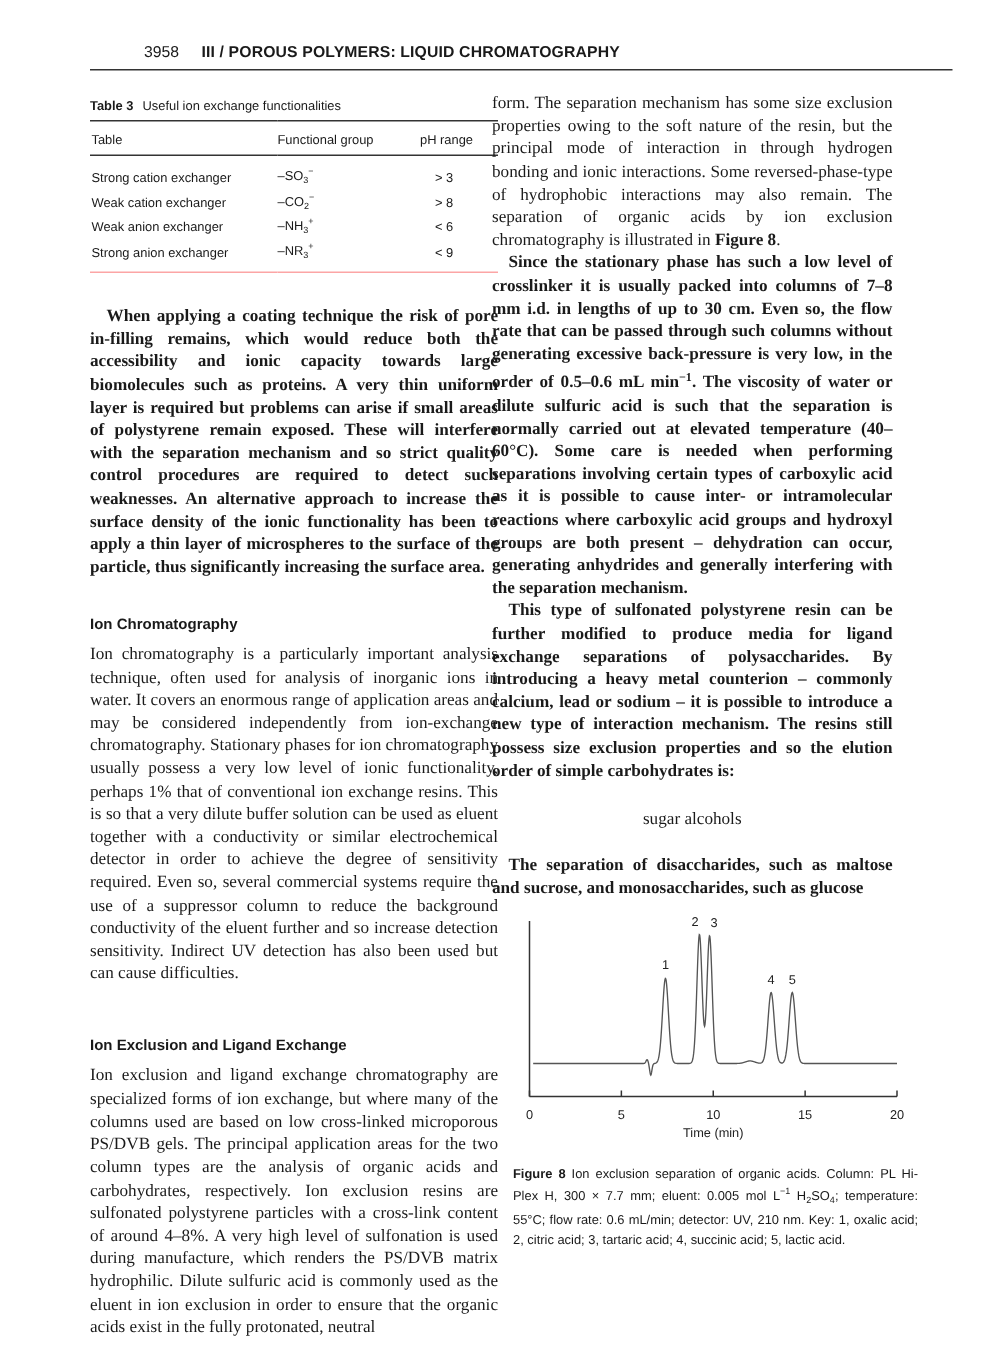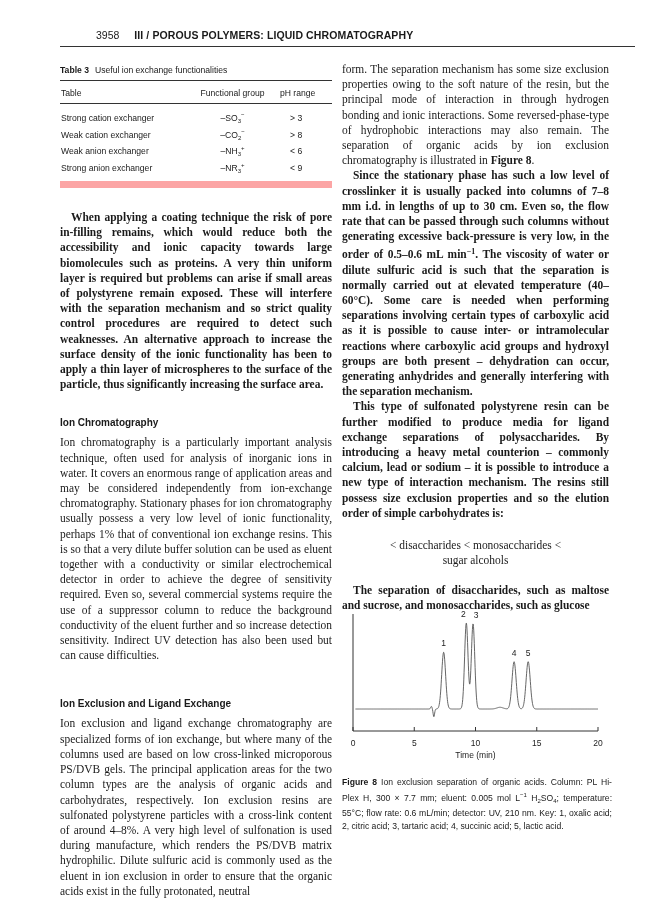--- a/index.html
+++ b/index.html
@@ -7,31 +7,31 @@
   .serif { font-family: "Liberation Serif", "DejaVu Serif", serif; }
   .sans { font-family: "Liberation Sans", "DejaVu Sans", sans-serif; }
 
   .running-head { position: absolute; left: 60px; top: 29px; width: 575px; font-size: 10.5px; margin-left: 36px; }
   .running-head .pagenum { font-weight: normal; margin-right: 12px; }
   .running-head .title { font-weight: bold; letter-spacing: 0.1px; }
   .head-rule { position: absolute; left: 60px; top: 46px; width: 575px; height: 0; border-top: 1.5px solid #333; }
 
   .col { position: absolute; top: 62px; }
   .col-left { left: 60px; width: 272px; }
-  .col-right { left: 342px; width: 267px; }
+  .col-right { left: 328px; width: 267px; }
 
   .table-caption { font-size: 8.6px; margin: 3px 0 0 0; height: 14px; }
   .table-caption b { margin-right: 6px; }
   table.functab { width: 272px; border-collapse: collapse; font-size: 8.6px; margin-top: 1px; }
   table.functab thead th { font-weight: normal; text-align: left; padding: 7px 0 5px 0; border-top: 1px solid #333; border-bottom: 1px solid #333; }
   table.functab tbody td { padding: 0; height: 10.5px; line-height: 10.5px; }
   table.functab tbody tr:first-child td { padding-top: 6px; }
-  table.functab tbody tr:last-child td { padding-bottom: 5px; border-bottom: 7px solid #fca5a5; }
+  table.functab tbody tr:last-child td { padding-bottom: 5px; border-bottom: 1px solid #fca5a5; }
   table.functab .c-type { width: 124px; padding-left: 1px; }
-  table.functab .c-group { width: 95px; text-align: center; }
+  table.functab .c-group { width: 95px; }
   table.functab .c-ph { text-align: left; margin-top: 16px; }
   table.functab tbody .c-ph { padding-left: 10px; }
 
   p.body { font-size: 11.45px; line-height: 15.2px; margin: 0; text-align: justify; hyphens: none; }
   p.indent { text-indent: 11px; font-weight: bold; }
   h2.section { font-family: "Liberation Sans", "DejaVu Sans", sans-serif; font-weight: bold; font-size: 10px; margin: 0; }
   .sub { font-size: 70%; vertical-align: -2px; }
   .sup { font-size: 70%; vertical-align: 4px; }
 
   .elution { text-align: center; font-size: 11.45px; line-height: 14.4px; margin: 0; }
@@ -94,21 +94,20 @@
   <h2 class="section" style="margin-top:35px;">Ion Exclusion and Ligand Exchange</h2>
   <p class="body serif" style="margin-top:7px;">Ion exclusion and ligand exchange chromatography are specialized forms of ion exchange, but where many of the columns used are based on low cross-linked microporous PS/DVB gels. The principal application areas for the two column types are the analysis of organic acids and carbohydrates, respectively. Ion exclusion resins are sulfonated polystyrene particles with a cross-link content of around 4–8%. A very high level of sulfonation is used during manufacture, which renders the PS/DVB matrix hydrophilic. Dilute sulfuric acid is commonly used as the eluent in ion exclusion in order to ensure that the organic acids exist in the fully protonated, neutral</p>
 </div>
 
 <div class="col col-right">
   <p class="body serif"><span>form. The separation mechanism has some size exclusion properties owing to the soft nature of the resin, but the principal mode of interaction in through hydrogen bonding and ionic interactions. Some reversed-phase-type of hydrophobic interactions may also remain. The separation of organic acids by ion exclusion chromatography is illustrated in </span><b>Figure 8</b><span>.</span></p>
   <p class="body serif indent"><span>Since the stationary phase has such a low level of crosslinker it is usually packed into columns of 7–8 mm i.d. in lengths of up to 30 cm. Even so, the flow rate that can be passed through such columns without generating excessive back-pressure is very low, in the order of 0.5–0.6 mL min</span><span class="sup">−1</span><span>. The viscosity of water or dilute sulfuric acid is such that the separation is normally carried out at elevated temperature (40–60°C). Some care is needed when performing separations involving certain types of carboxylic acid as it is possible to cause inter- or intramolecular reactions where carboxylic acid groups and hydroxyl groups are both present – dehydration can occur, generating anhydrides and generally interfering with the separation mechanism.</span></p>
   <p class="body serif indent">This type of sulfonated polystyrene resin can be further modified to produce media for ligand exchange separations of polysaccharides. By introducing a heavy metal counterion – commonly calcium, lead or sodium – it is possible to introduce a new type of interaction mechanism. The resins still possess size exclusion properties and so the elution order of simple carbohydrates is:</p>
 
   <div style="margin-top:17px;">
-    <p class="elution serif">&lt; disaccharides &lt; monosaccharides &lt;</p>
     <p class="elution serif">sugar alcohols</p>
   </div>
 
   <p class="body serif indent" style="margin-top:16px;">The separation of disaccharides, such as maltose and sucrose, and monosaccharides, such as glucose</p>
 </div>
 
 <div class="figure">
   <svg id="chrom" width="290" height="160" xmlns="http://www.w3.org/2000/svg">
     <line id="y-axis" stroke="#333" stroke-width="1" x1="17" x2="17" y1="10" y2="127"></line>
     <line id="x-axis" stroke="#333" stroke-width="1" x1="17" x2="262" y1="127" y2="127"></line>

